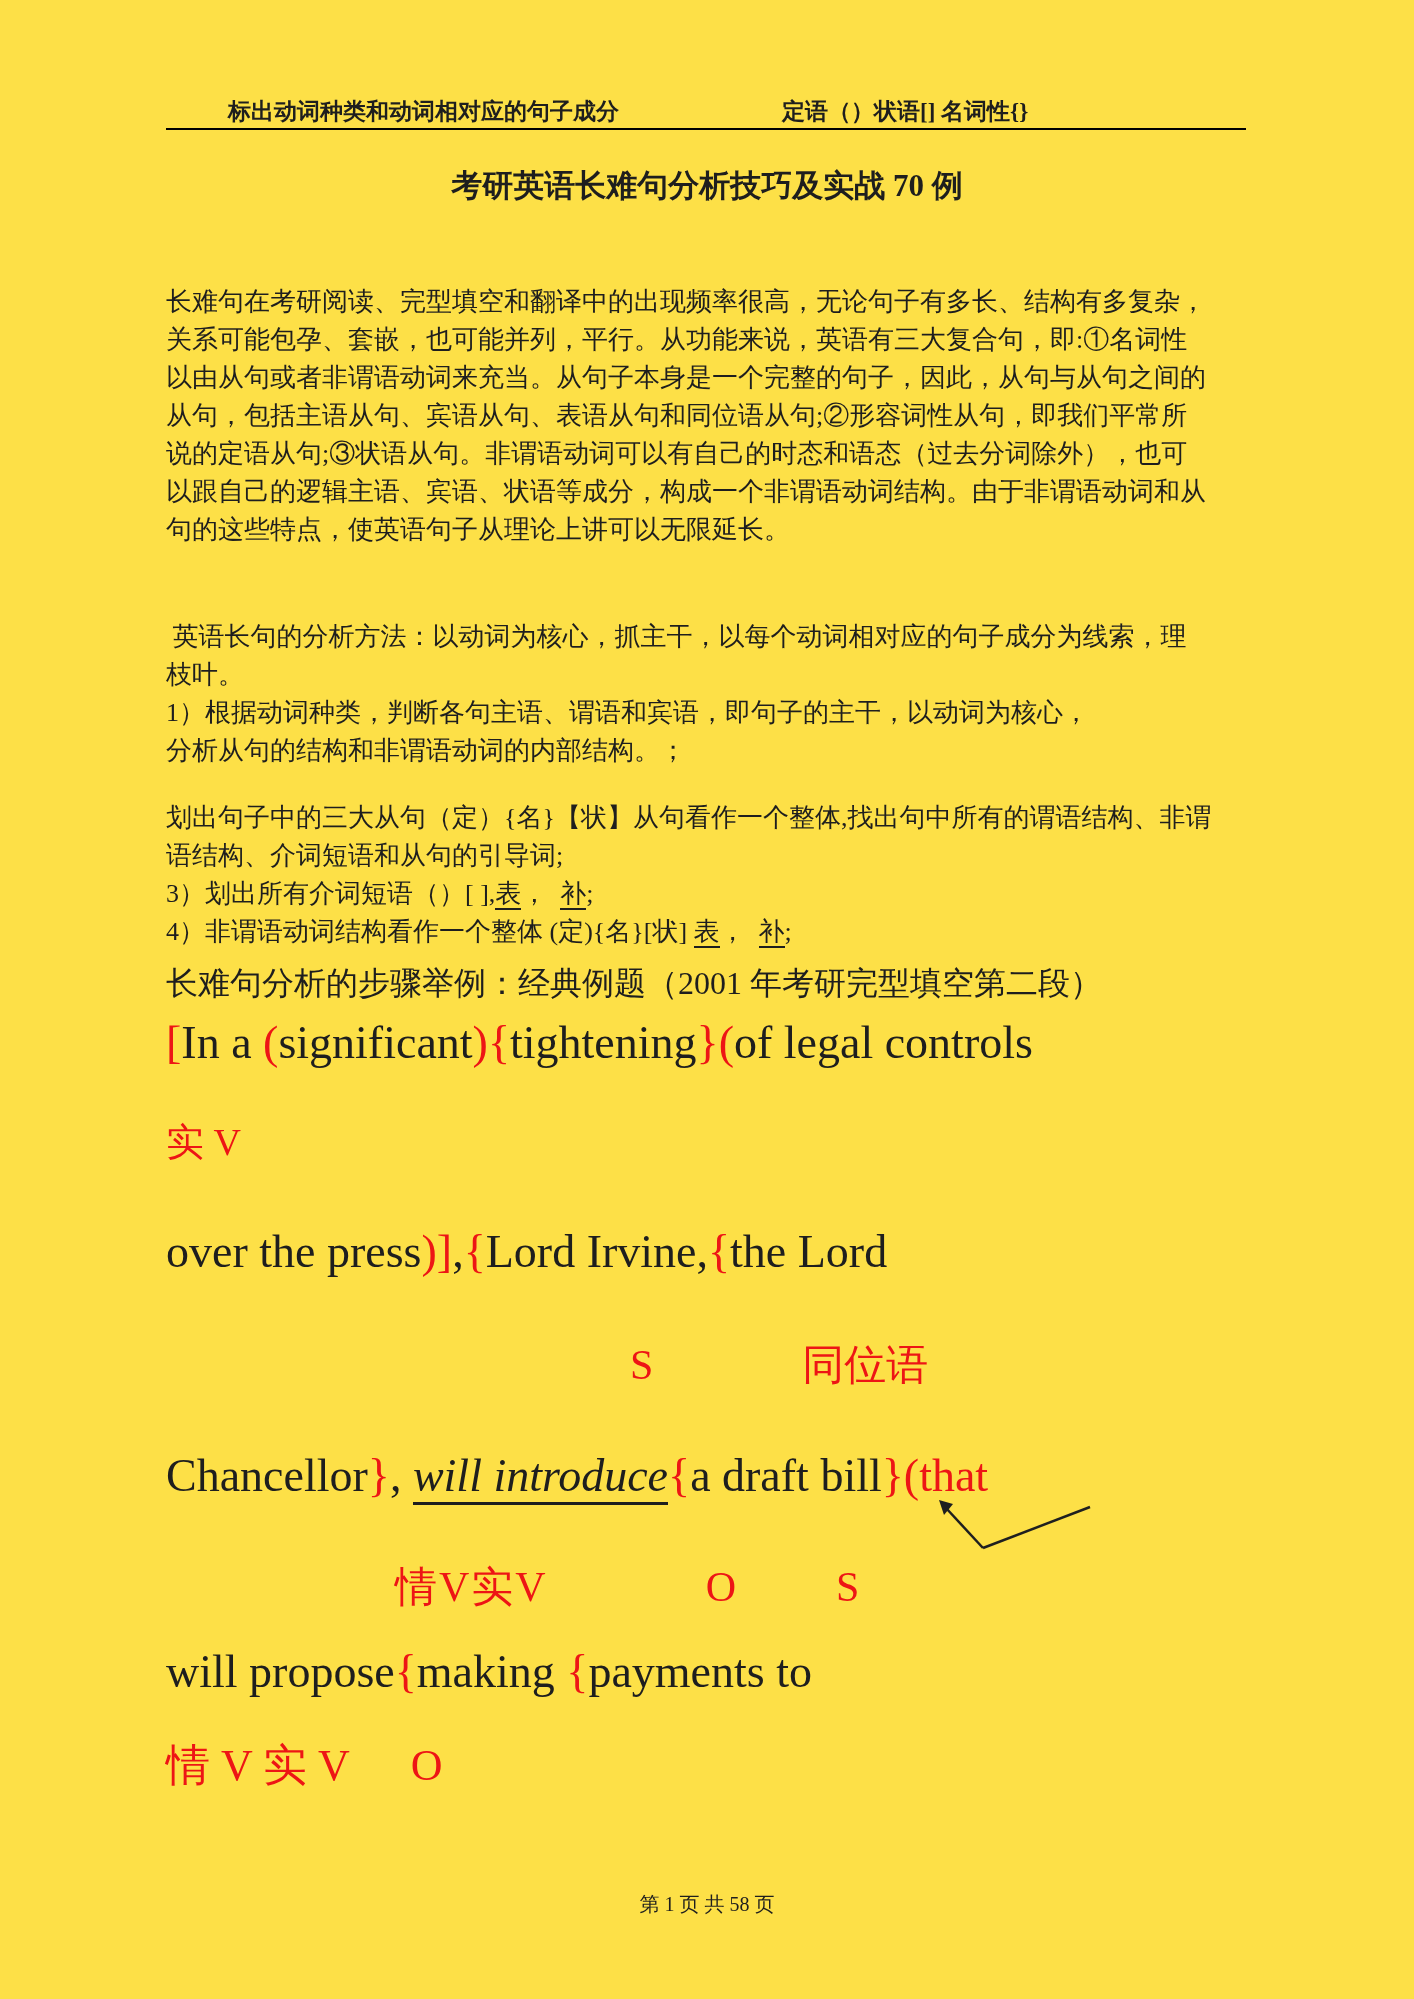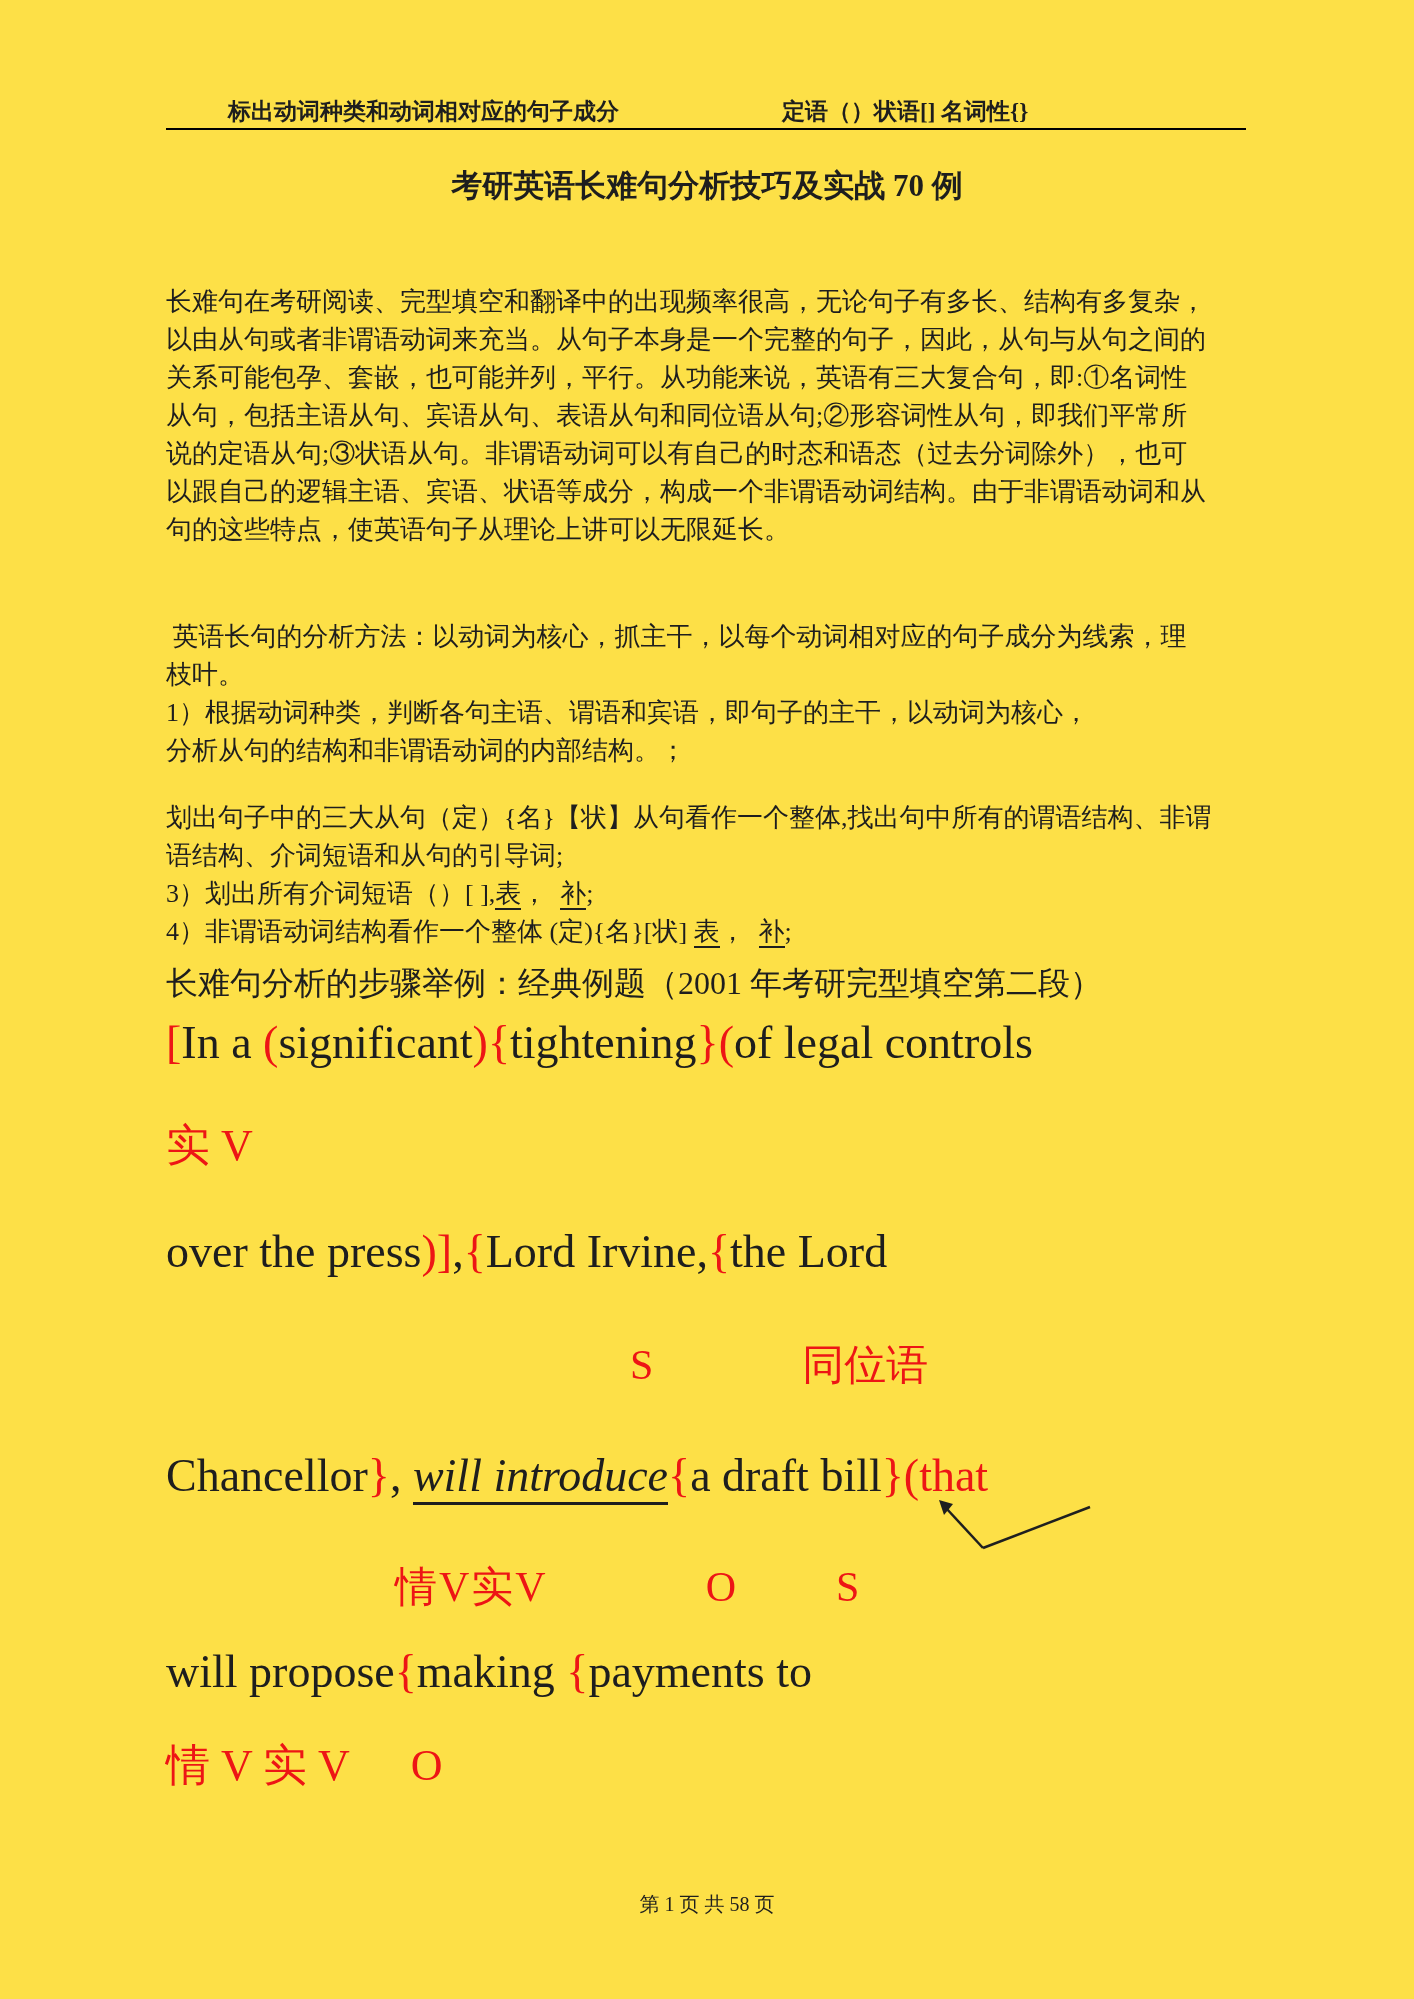--- a/index.html
+++ b/index.html
@@ -30,21 +30,21 @@
   .steps  { top:799px; }
   .caption{ top:962px; font-size:32px; left:166px; white-space:pre-wrap; }
 
   
   .ex { left:166px; font-size:46px; line-height:1.2; white-space:pre-wrap; }
   .ex .u { border-bottom:3px solid currentColor; padding-bottom:1px;font-style:italic; }
   .red { color:var(--red); }
   .annot { color:var(--red); font-size:41px; }
 
   .exA { top:1015px; }
-  .exB { top:1120px; font-size:44px; }
+  .exB { top:1120px; font-size:38px; }
   .exC { top:1224px;text-align:right; }
   .exD { top:1340px; padding-left:464px; font-size:42px; }
   .exD .sg + .sg { margin-left:149px; }
   .exE { top:1448px; }
   .exF { top:1562px; padding-left:229px; font-size:42px; }
   .exF .sg:nth-child(1) { letter-spacing:2px; }
   .exF .sg:nth-child(2) { margin-left:158px; }
   .exF .sg:nth-child(3) { margin-left:100px; }
   .exG { top:1644px; }
   .exH { top:1740px; font-size:44px; }
@@ -60,22 +60,22 @@
 <div class="page">
 
   <div class="abs hdr hdr-left">标出动词种类和动词相对应的句子成分</div>
   <div class="abs hdr hdr-right">定语（）状语[] 名词性{}</div>
   <div class="abs hdr-rule"></div>
 
   <div class="abs title">考研英语长难句分析技巧及实战 70 例</div>
 
   <div class="abs block intro">
     <div class="bodyline">长难句在考研阅读、完型填空和翻译中的出现频率很高，无论句子有多长、结构有多复杂，</div>
+    <div class="bodyline">关系可能包孕、套嵌，也可能并列，平行。从功能来说，英语有三大复合句，即:①名词性</div>
     <div class="bodyline">以由从句或者非谓语动词来充当。从句子本身是一个完整的句子，因此，从句与从句之间的</div>
-    <div class="bodyline">关系可能包孕、套嵌，也可能并列，平行。从功能来说，英语有三大复合句，即:①名词性</div>
     <div class="bodyline">从句，包括主语从句、宾语从句、表语从句和同位语从句;②形容词性从句，即我们平常所</div>
     <div class="bodyline">说的定语从句;③状语从句。非谓语动词可以有自己的时态和语态（过去分词除外），也可</div>
     <div class="bodyline">以跟自己的逻辑主语、宾语、状语等成分，构成一个非谓语动词结构。由于非谓语动词和从</div>
     <div class="bodyline">句的这些特点，使英语句子从理论上讲可以无限延长。</div>
   </div>
 
   <div class="abs block method">
     <div class="bodyline"> 英语长句的分析方法：以动词为核心，抓主干，以每个动词相对应的句子成分为线索，理</div>
     <div class="bodyline">枝叶。</div>
   </div>

